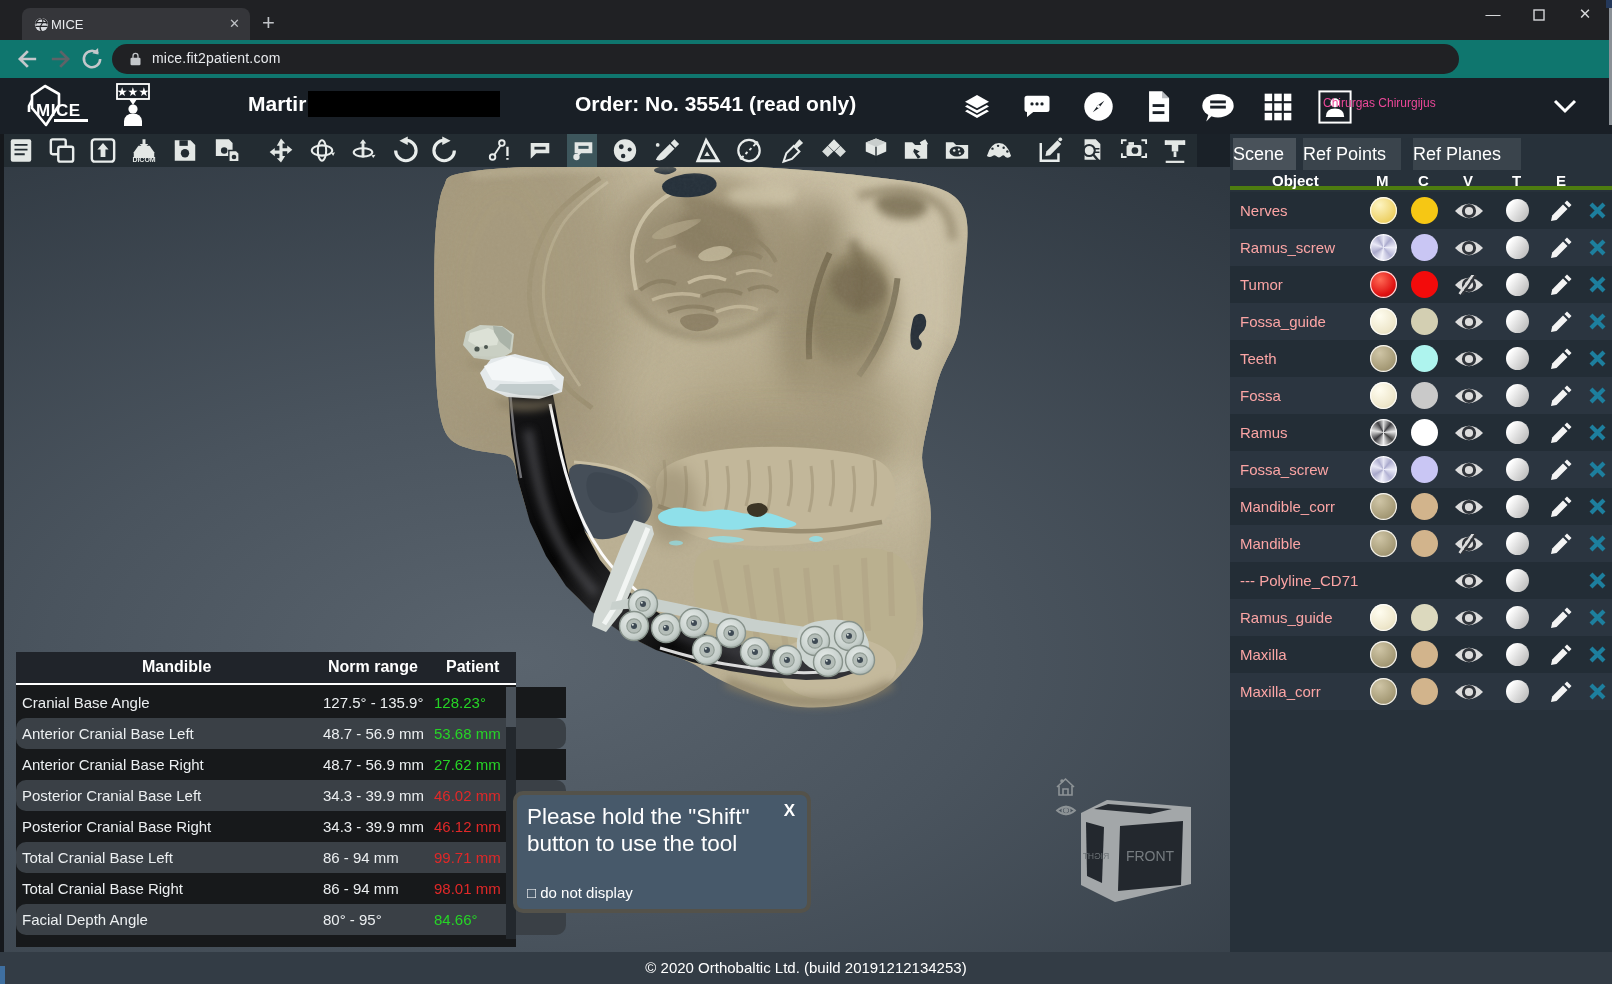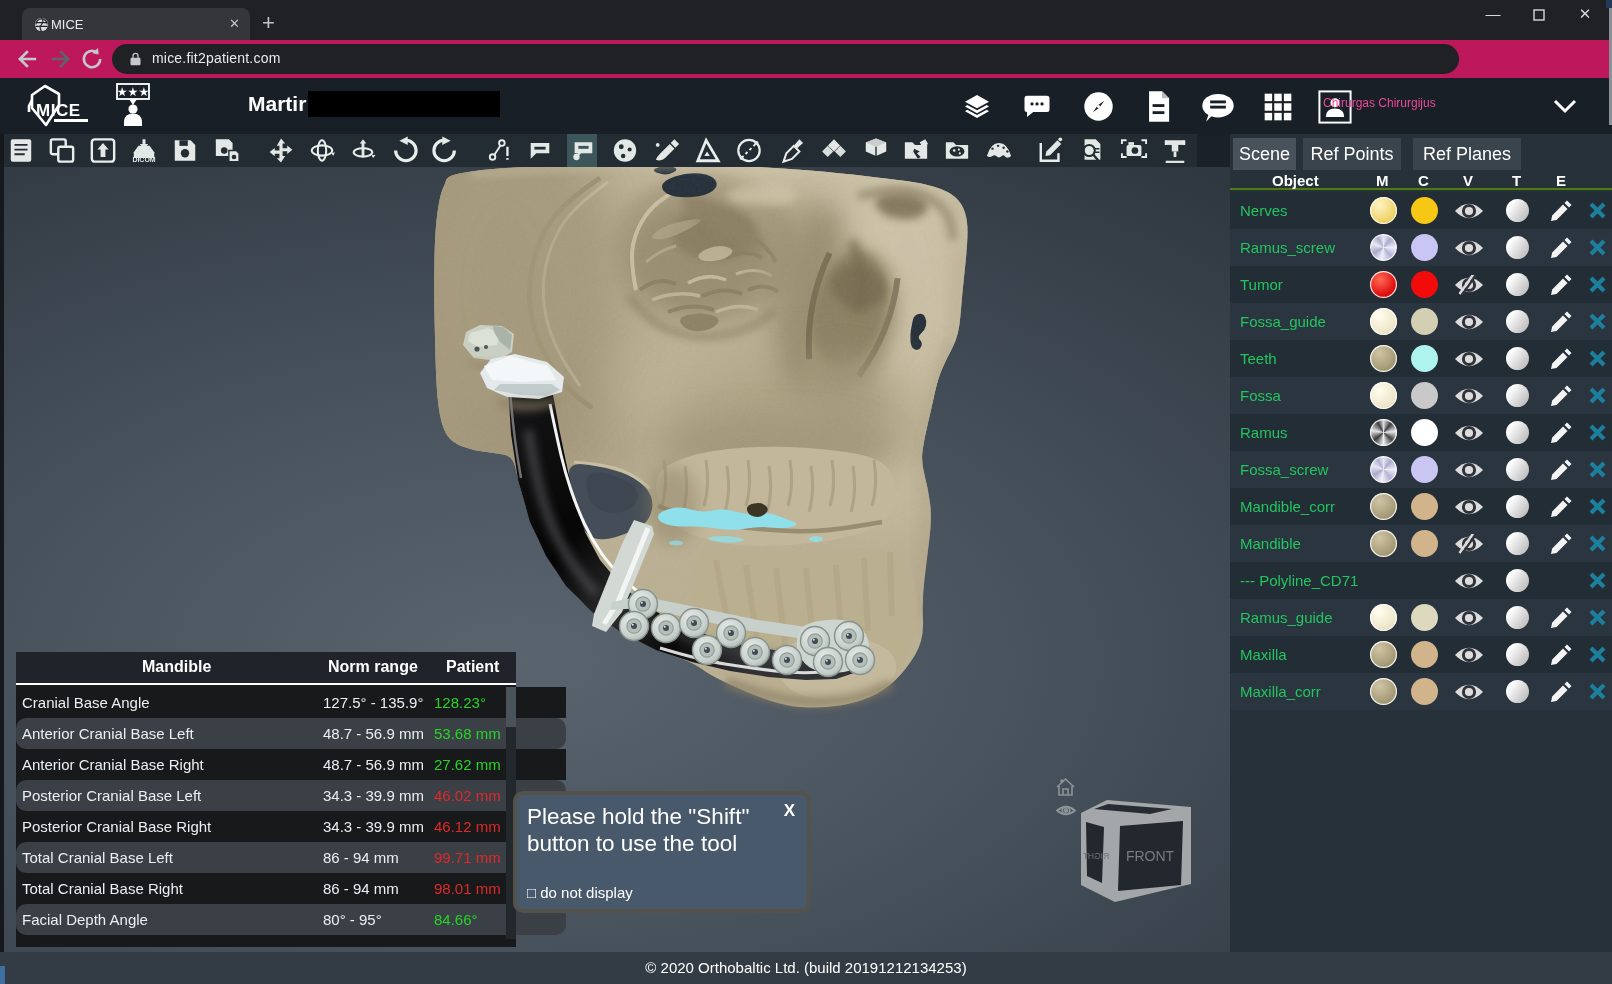--- a/index.html
+++ b/index.html
@@ -7,21 +7,21 @@
     font-family:"Liberation Sans", sans-serif; }
   .abs { position:absolute; }
   
   #tabbar { position:absolute; left:0; top:0; width:1612px; height:40px; background:#202124; }
   #tab { position:absolute; left:22px; top:8px; width:228px; height:32px; background:#35363a;
     border-radius:8px 8px 0 0; color:#e8eaed; font-size:13px; }
   #tab .title { position:absolute; left:29px; top:9px; }
   #tab .close { position:absolute; right:10px; top:8px; color:#c0c3c7; font-size:13px; }
   #newtab { position:absolute; left:262px; top:10px; color:#c0c3c7; font-size:22px; font-weight:400; }
   .winbtn { position:absolute; top:0; width:46px; height:30px; color:#d6d8da; text-align:center; line-height:28px; font-size:15px;}
-  #addrbar { position:absolute; left:0; top:40px; width:1612px; height:38px; background:#be185d; }
+  #addrbar { position:absolute; left:0; top:40px; width:1612px; height:38px; background:#0f766e; }
   #urlpill { position:absolute; left:112px; top:4px; width:1347px; height:30px; border-radius:15px; background:#202124; }
   #urltext { position:absolute; left:40px; top:6px; color:#e8eaed; font-size:14px; letter-spacing:0.2px; }
   .navic { position:absolute; top:5px; color:#c4c7cb; }
   
   #appheader { position:absolute; left:0; top:78px; width:1612px; height:56px; background:#191f26; }
   #appheader .uname { position:absolute; left:248px; top:14px; color:#fff; font-size:21px; font-weight:bold; }
   #redact { position:absolute; left:308px; top:13px; width:192px; height:26px; background:#000; }
   #ordertext { position:absolute; left:575px; top:14px; color:#fff; font-size:21px; font-weight:bold; }
   #surgeon { position:absolute; left:1323px; top:18px; color:#ec4899; font-size:12px; }
   
@@ -46,24 +46,24 @@
   #tthumb { position:absolute; left:0px; top:0px; width:10px; height:40px; background:#4a525a; }
   
   #popup { position:absolute; left:509px; top:624px; width:298px; height:122px; background:#47596a;
     border:4px solid #54524a; border-radius:10px; color:#fff; }
   #popup .msg { position:absolute; left:10px; top:8px; font-size:22.5px; line-height:27px; }
   #popup .x { position:absolute; right:12px; top:6px; font-size:17px; font-weight:bold; }
   #popup .dnd { position:absolute; left:10px; bottom:8px; font-size:15px; }
   
   #panel { position:absolute; left:1230px; top:134px; width:382px; height:818px; background:#27313a; }
   .ptab { position:absolute; top:4px; height:48px; background:#3a444c; color:#fff; font-size:18px;
-     text-align:center; line-height:32px; }
+     line-height:32px; }
   #phead { position:absolute; left:0; top:36px; width:382px; height:20px; color:#fff; font-weight:bold;
-     font-size:15px; border-bottom:2px solid #4d7c0f; background:#27313a; z-index:3;}
-  .prow { position:absolute; left:0; width:382px; height:37px; color:#22c55e; font-size:15px; line-height:37px; }
+     font-size:15px; border-bottom:4px solid #4d7c0f; background:#27313a; z-index:3;}
+  .prow { position:absolute; left:0; width:382px; height:37px; color:#fca5a5; font-size:15px; line-height:37px; }
   .prow.d { background:#232d36; }
   .prow.l { background:#2b3540; }
   .prow .nm { position:absolute; left:10px; }
   .sw { position:absolute; top:5px; width:27px; height:27px; border-radius:50%; }
   .tc { position:absolute; left:276px; top:7px; width:23px; height:23px; border-radius:50%;
         background:linear-gradient(125deg,#ffffff 20%,#c9c9c9 75%,#b5b5b5); }
   .eyeic { position:absolute; left:224px; top:9px; }
   .penic { position:absolute; left:319px; top:7px; }
   .xic { position:absolute; left:359px; top:10px; }
   
@@ -126,20 +126,21 @@
   </svg>
   <svg class="abs" style="left:115px;top:4px" width="40" height="46" viewBox="0 0 40 46">
     <rect x="2" y="2" width="32" height="15" fill="none" stroke="#fff" stroke-width="1.8"></rect>
     <text x="18" y="14" fill="#fff" font-size="12" text-anchor="middle" font-family="Liberation Sans">★★★</text>
     <path d="M14 17 L22 17 L18 23 Z" fill="#fff"></path>
     <circle cx="18" cy="27" r="4.6" fill="#fff"></circle>
     <path d="M9 44 L9 39 Q10 31.5 18 31.5 Q26 31.5 27 39 L27 44 Z" fill="#fff"></path>
   </svg>
   <div class="uname">Martir</div>
   <div id="redact"></div>
+  <div id="ordertext">Order: No. 35541 (read only)</div>
   <svg class="abs" style="left:960px;top:13px" width="34" height="32" viewBox="0 0 24 24" fill="#fff">
       <path d="M12 3l9 5-9 5-9-5z"></path>
       <path d="M12 14.5l-7.3-4L3 11.7l9 5 9-5-1.7-1.2z"></path>
       <path d="M12 18l-7.3-4L3 15.2l9 5 9-5-1.7-1.2z"></path>
     </svg>
   <svg class="abs" style="left:1021px;top:14px" width="32" height="30" viewBox="0 0 24 24" fill="#fff">
       <path d="M4 3h16a2 2 0 0 1 2 2v9a2 2 0 0 1-2 2H9l-5 4v-4H4a2 2 0 0 1-2-2V5a2 2 0 0 1 2-2z"></path>
       <circle cx="8" cy="9.5" r="1.3" fill="#191f26"></circle>
       <circle cx="12" cy="9.5" r="1.3" fill="#191f26"></circle>
       <circle cx="16" cy="9.5" r="1.3" fill="#191f26"></circle>

